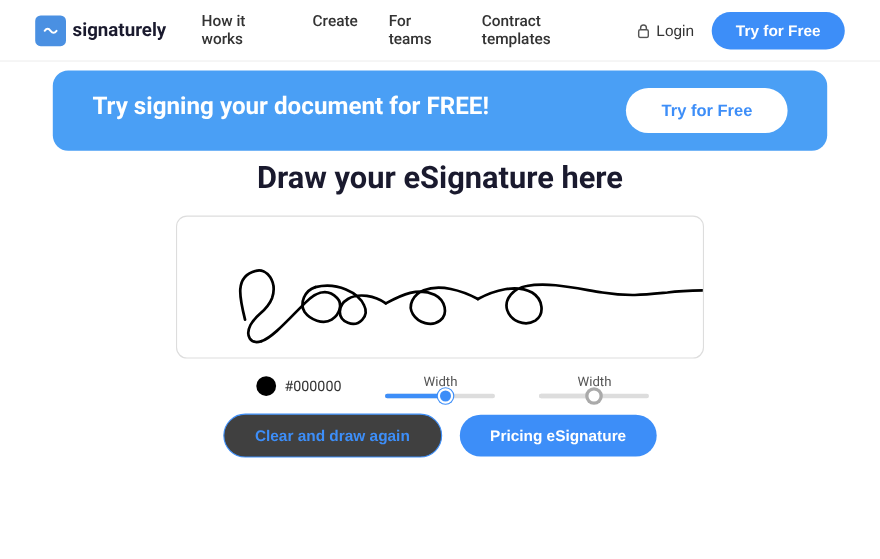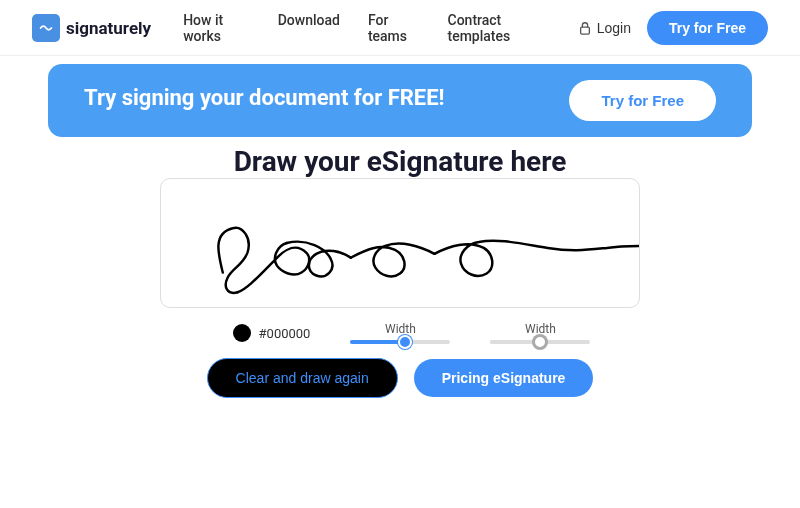--- a/index.html
+++ b/index.html
@@ -109,20 +109,21 @@
 
     
     .main {
       text-align: center;
       padding: 0 48px;
     }
     .main h1 {
       font-size: 28px;
       font-weight: 700;
       color: #1a1a2e;
+      margin-bottom: 18px;
     }
 
     
     .canvas-container {
       border: 1px solid #ddd;
       border-radius: 10px;
       margin: 0 auto;
       width: 480px;
       height: 130px;
       background: #fff;
@@ -208,27 +209,27 @@
 
     
     .action-buttons {
       display: flex;
       align-items: center;
       justify-content: center;
       gap: 16px;
       margin-top: 4px;
     }
     .clear-btn {
-      background: #000000;
+      background: #404040;
       color: #3d8ef8;
       border: 1.5px solid #3d8ef8;
       border-radius: 28px;
       padding: 11px 28px;
       font-size: 14px;
-      font-weight: 400;
+      font-weight: 700;
       cursor: pointer;
     }
     .download-btn {
       background: #3d8ef8;
       color: #fff;
       border: none;
       border-radius: 28px;
       padding: 11px 28px;
       font-size: 14px;
       font-weight: 600;
@@ -244,21 +245,21 @@
       <svg viewBox="0 0 20 20" fill="none">
         <rect width="20" height="20" rx="4" fill="#4a90e2"></rect>
         <path d="M4 10 Q7 6 10 10 Q13 14 16 10" stroke="white" stroke-width="2" fill="none" stroke-linecap="round"></path>
       </svg>
     </div>
     <span>signaturely</span>
   </a>
 
   <div class="nav-links">
     <a href="#">How it works</a>
-    <a href="#">Download</a>
+    <a href="#">Create</a>
     <a href="#">For teams</a>
     <a href="#">Contract templates</a>
   </div>
 
   <div class="nav-right">
     <button class="login-btn">
       <svg width="14" height="14" viewBox="0 0 16 16" fill="none">
         <rect x="3" y="7" width="10" height="8" rx="1.5" stroke="#555" stroke-width="1.5"></rect>
         <path d="M5 7V5a3 3 0 016 0v2" stroke="#555" stroke-width="1.5" fill="none"></path>
       </svg>

